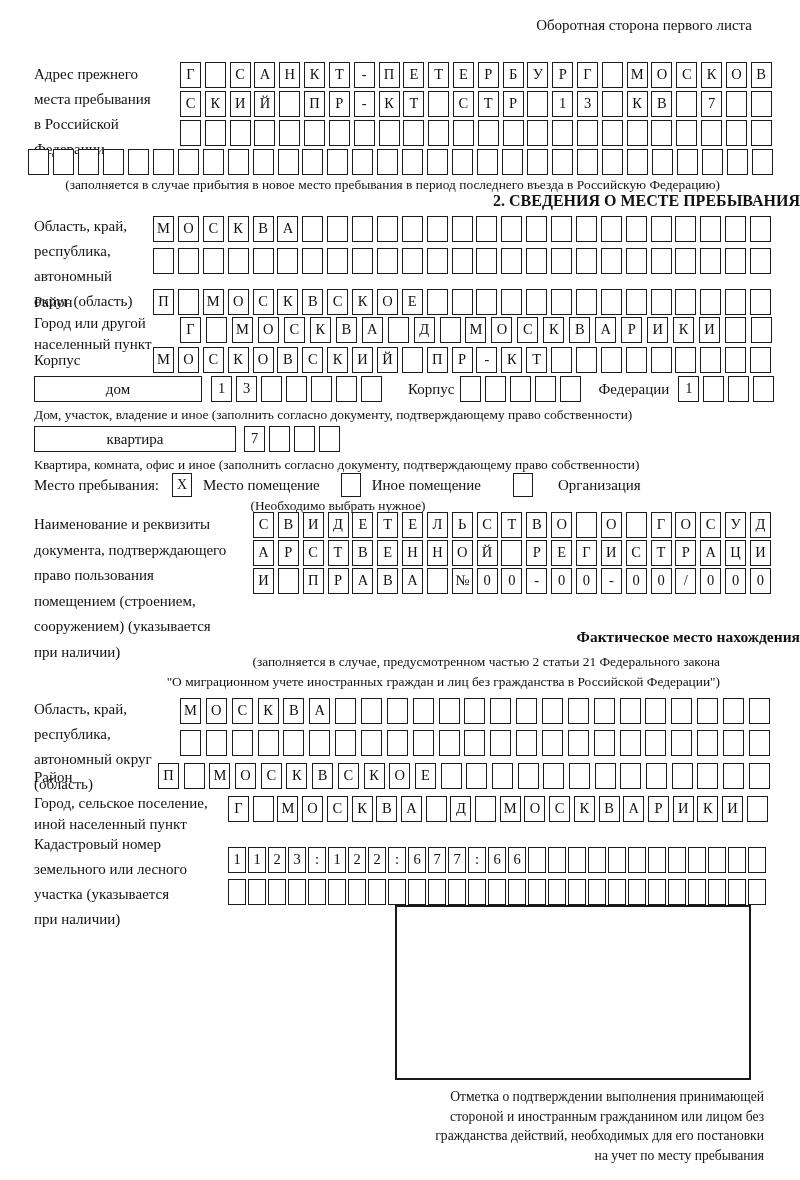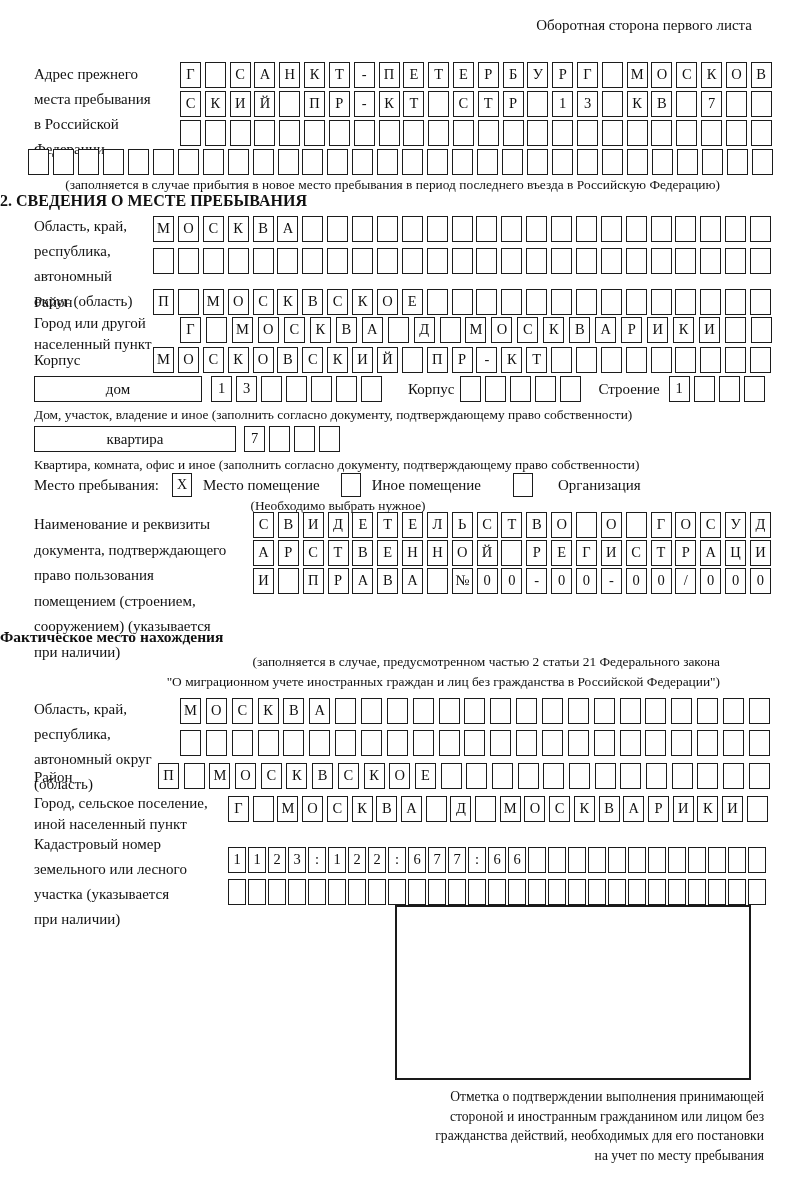--- a/index.html
+++ b/index.html
@@ -3,21 +3,21 @@
 <meta charset="utf-8">
 <style>
   html,body{margin:0;padding:0;background:#fff;}
   body{width:800px;height:1180px;position:relative;overflow:hidden;
        font-family:"Liberation Serif","DejaVu Serif",serif;color:#111;}
   .abs{position:absolute;}
   .flabel{position:absolute;white-space:pre-line;font-size:15px;line-height:25px;}
   .flabel2{line-height:21px;}
   .note{position:absolute;font-size:13.4px;line-height:17px;}
   .center{left:0;width:720px;text-align:right;}
-  .title{position:absolute;left:0;width:800px;text-align:left;font-weight:bold;}
+  .title{position:absolute;left:0;width:800px;text-align:right;font-weight:bold;}
   .cellrow{position:absolute;display:flex;justify-content:space-between;}
   .inline-cells{display:flex;gap:4px;}
   .cell{flex:none;width:21px;height:26px;box-sizing:border-box;border:1.5px solid #1c1c1c;
         text-align:center;font-size:14.5px;line-height:23px;background:#fff;}
   .narrow .cell{width:18px;}
   .bigbox{flex:none;height:26px;box-sizing:border-box;border:1.5px solid #1c1c1c;
           display:flex;align-items:center;justify-content:center;font-size:15px;}
   .hrow{display:flex;align-items:flex-start;}
   .hlabel{font-size:15px;line-height:26px;}
   .chk{flex:none;width:20px;height:24px;box-sizing:border-box;border:1.5px solid #1c1c1c;
@@ -311,21 +311,21 @@
       <span class="cell"></span>
     </span>
   <span class="hlabel" style="margin-left:26px">Корпус</span>
   <span class="inline-cells" style="margin-left:6px">
       <span class="cell"></span>
       <span class="cell"></span>
       <span class="cell"></span>
       <span class="cell"></span>
       <span class="cell"></span>
     </span>
-  <span class="hlabel" style="margin-left:17px">Строение</span>
+  <span class="hlabel" style="margin-left:17px">Федерации</span>
   <span class="inline-cells" style="margin-left:9px">
       <span class="cell">1</span>
       <span class="cell"></span>
       <span class="cell"></span>
       <span class="cell"></span>
     </span>
 </div>
 <div class="note" style="left:34px;top:406px">Дом, участок, владение и иное (заполнить согласно документу, подтверждающему право собственности)</div>
 
 <div class="abs hrow" style="left:34px;top:426px">

